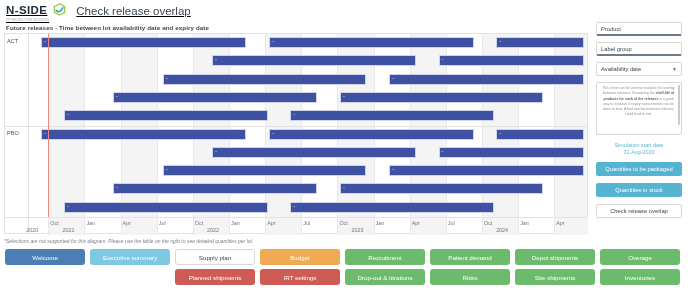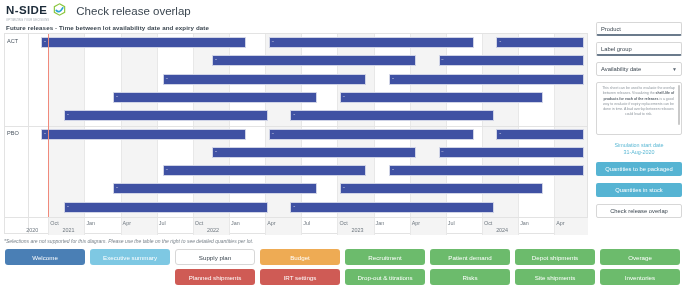--- a/index.html
+++ b/index.html
@@ -6,21 +6,21 @@
   html, body {
     margin: 0; padding: 0;
     width: 688px; height: 297px;
     background: #ffffff;
     font-family: "Liberation Sans", sans-serif;
     overflow: hidden;
   }
   #app { position: relative; width: 688px; height: 297px; }
 
   
-  .header { position: absolute; left: 0; top: 0; width: 688px; height: 22px; display: flex; align-items: center; }
+  .header { position: absolute; left: 0; top: 0; width: 688px; height: 22px; display: flex; align-items: center; text-decoration: underline; }
   .logo { display: flex; align-items: center; margin-left: 6px; }
   .logo-word { font-size: 11.5px; font-weight: bold; letter-spacing: 0.4px; color: #1c2b39; line-height: 1; }
   .logo-sub { font-size: 2.6px; color: #9aa3ab; letter-spacing: .2px; display:block; margin-top:1px;}
   .logo-mark { margin-left: 4px; }
   .app-title { margin-left: 10px; font-size: 11.5px; color: #3b4650; font-weight: 400; }
 
   
   .chart-panel { position: absolute; left: 4px; top: 24px; width: 584px; height: 212px; }
   .chart-caption { font-size: 6.2px; font-weight: bold; color: #3b4650; margin: 0 0 2px 2px; letter-spacing: .1px; }
   .chart-box { position: relative; width: 584px; height: 201px; border: 1px solid #e3e3e3; background: #fff; }

